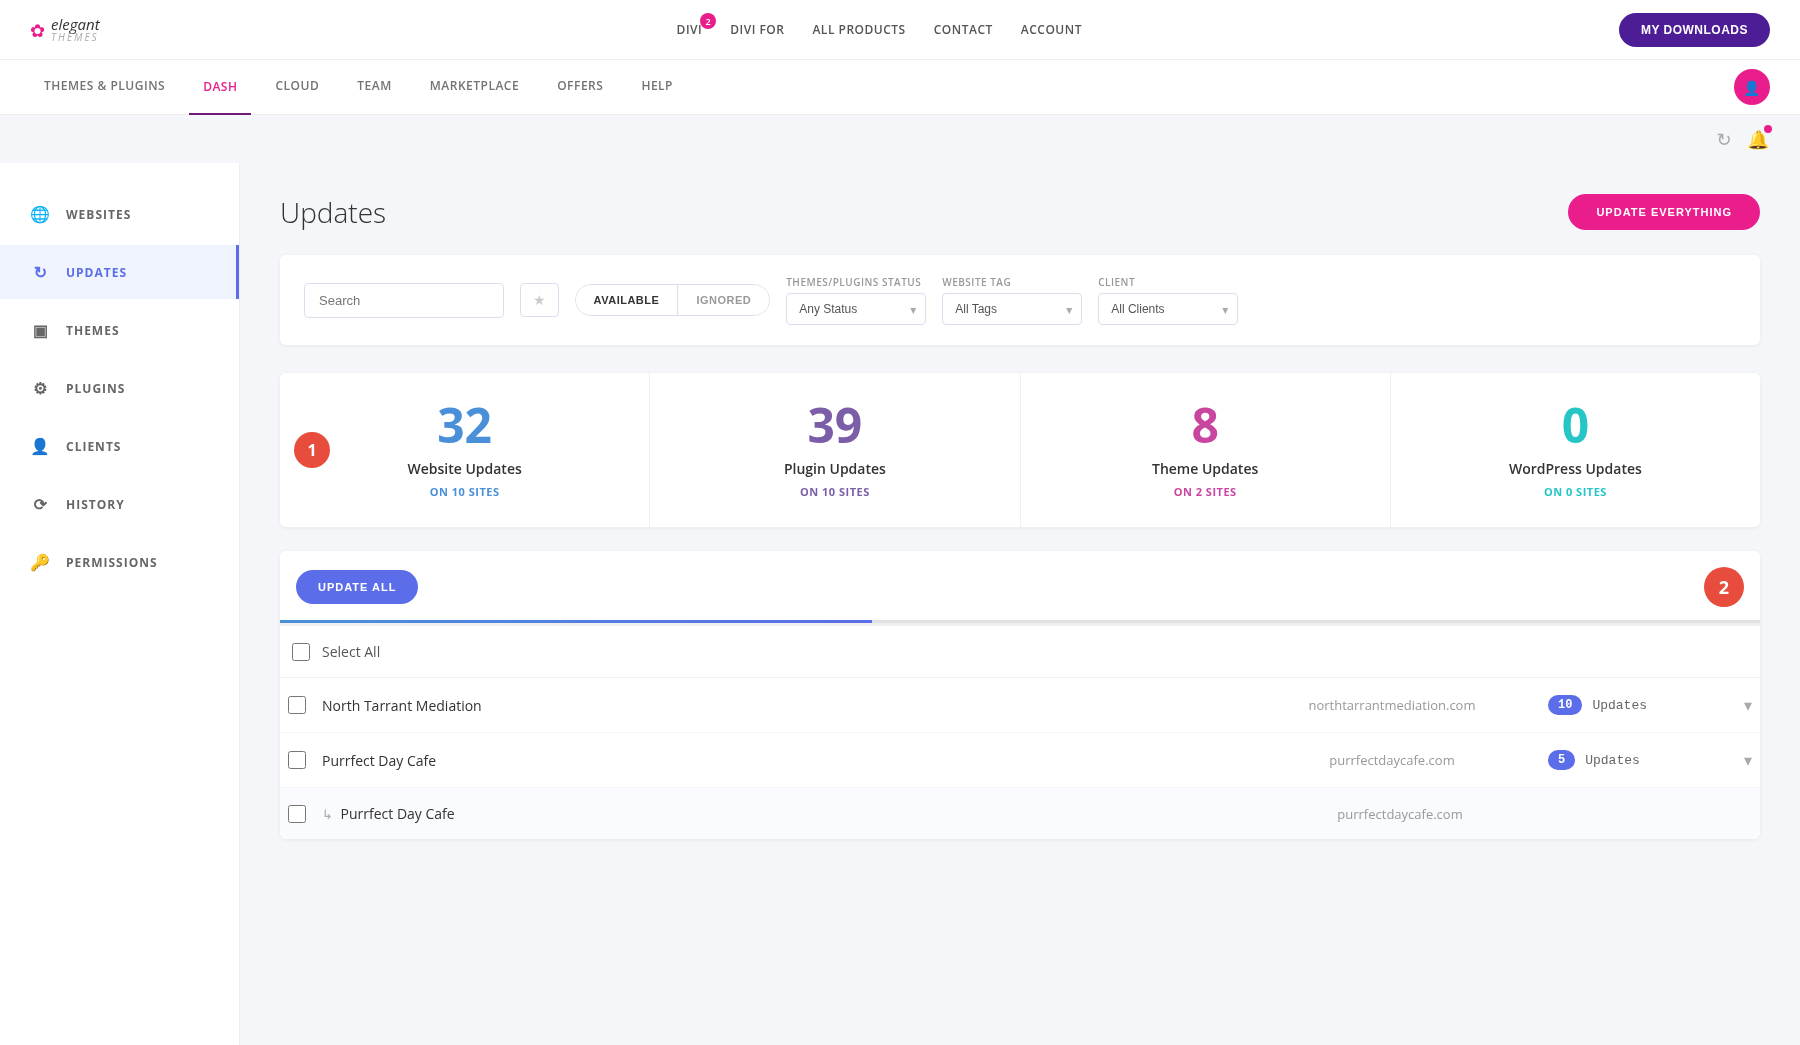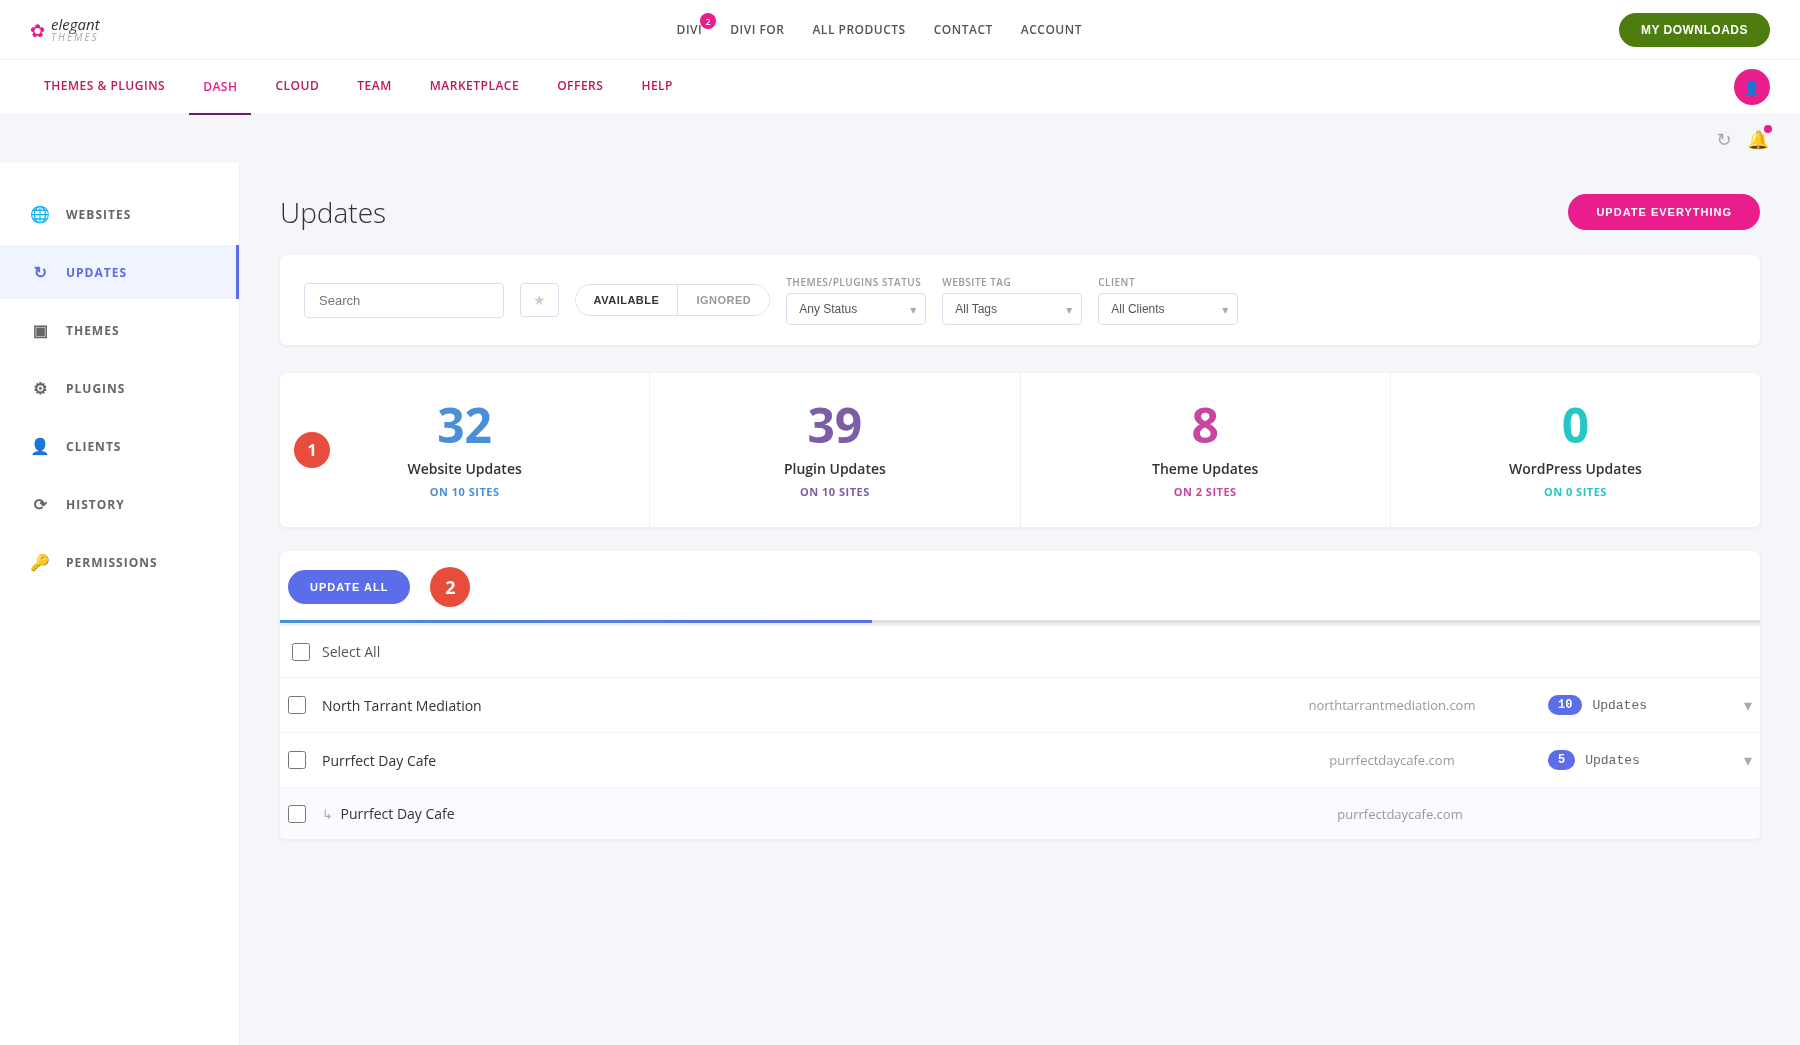--- a/index.html
+++ b/index.html
@@ -60,21 +60,21 @@
       display: flex;
       align-items: center;
       justify-content: center;
     }
     .top-nav-right {
       display: flex;
       align-items: center;
       gap: 20px;
     }
     .btn-my-downloads {
-      background: #4d7c0f;
+      background: #4c1d95;
       color: #fff;
       border: none;
       border-radius: 25px;
       padding: 10px 22px;
       font-size: 12px;
       font-weight: 700;
       letter-spacing: 0.5px;
       cursor: pointer;
       text-transform: uppercase;
     }
@@ -88,21 +88,21 @@
       height: 55px;
       border-bottom: 1px solid #eee;
       gap: 10px;
     }
     .sub-nav-item {
       padding: 18px 14px;
       font-size: 12px;
       font-weight: 600;
       letter-spacing: 0.5px;
       text-transform: uppercase;
-      color: #be185d;
+      color: #737373;
       cursor: pointer;
       position: relative;
       border-bottom: 3px solid transparent;
     }
     .sub-nav-item.active {
       color: #e91e8c;
       border-bottom: 2px solid #701a75;
     }
     .sub-nav-avatar {
       margin-left: auto;
@@ -368,26 +368,27 @@
     }
 
     
     .table-section {
       background: #fff;
       border-radius: 6px;
       box-shadow: 0 1px 4px rgba(0,0,0,0.06);
       overflow: hidden;
     }
     .table-toolbar {
-      padding: 16px 8px;
+      padding: 16px 16px;
       border-bottom: 3px solid #f0f0f0;
       display: flex;
       align-items: center;
       gap: 20px;
       position: relative;
+      justify-content: space-between;
     }
     .progress-bar-bg {
       position: absolute;
       bottom: 0;
       left: 0;
       right: 0;
       height: 3px;
       background: #e0e0e0;
     }
     .progress-bar-fill {

